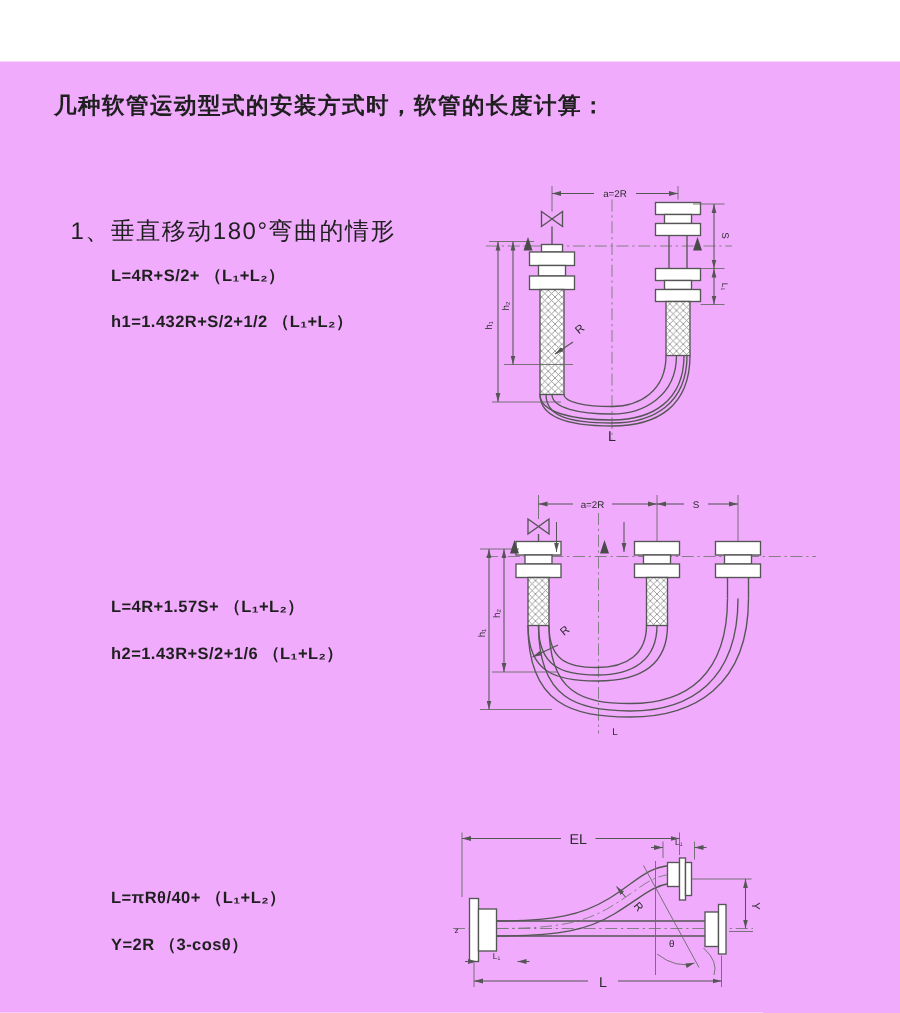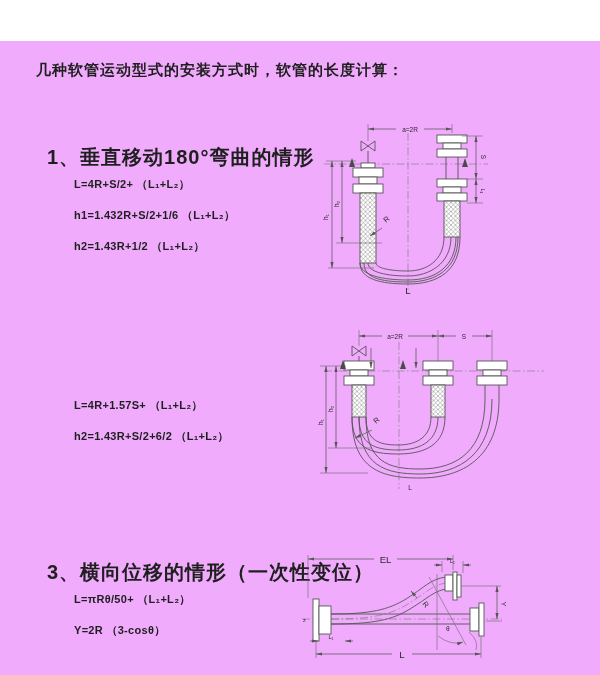--- a/index.html
+++ b/index.html
@@ -1,19 +1,19 @@
 <!DOCTYPE html>
 <html><head>
 <meta charset="utf-8">
 <style>
   html,body{margin:0;padding:0;background:#ffffff;}
   body{width:600px;height:675px;font-family:"Liberation Sans",sans-serif;color:#1f1f1f;}
   .page{position:relative;width:600px;height:675px;background:#f0abfc;overflow:hidden;margin-top:41px;}
   .title{position:absolute;left:36px;top:20px;font-size:15px;font-weight:700;letter-spacing:1px;}
-  .sec-head{position:absolute;font-size:20px;font-weight:700;letter-spacing:1px;}
+  .sec-head{position:absolute;font-size:16px;font-weight:400;letter-spacing:1px;}
   .formulas{position:absolute;font-size:11px;font-weight:700;}
   .formulas .f-line{line-height:31px;white-space:pre;letter-spacing:0.3px;}
   .diag{position:absolute;}
   
   .ln{stroke:#555;stroke-width:0.9;fill:none;}
   .part{fill:#ffffff;stroke:#555;stroke-width:0.9;}
   .thin{stroke:#6a6a6a;stroke-width:0.6;fill:none;}
   .dim{stroke:#555;stroke-width:0.7;fill:none;}
   .cl{stroke:#787878;stroke-width:0.6;fill:none;stroke-dasharray:8 2.5 1.5 2.5;}
   text{fill:#2b2b2b;}
@@ -25,22 +25,21 @@
 </head>
 <body>
 
 <div class="page">
 
   <div class="title">几种软管运动型式的安装方式时，软管的长度计算：</div>
 
   <div class="sec-head" style="left:47px;top:103px">1、垂直移动180°弯曲的情形</div>
   <div class="formulas" style="left:74px;top:128px">
     <div class="f-line">L=4R+S/2+ （L₁+L₂）</div>
-    <div class="f-line">h1=1.432R+S/2+1/6 （L₁+L₂）</div>
-    <div class="f-line">h2=1.43R+1/2 （L₁+L₂）</div>
+    <div class="f-line">h1=1.432R+S/2+1/2 （L₁+L₂）</div>
   </div>
 
   <svg class="diag" style="left:316px;top:76px" width="272" height="182" viewBox="0 0 272 182">
     <defs>
       <marker id="m1" markerWidth="8" markerHeight="8" refX="6" refY="2.2" orient="auto-start-reverse" markerUnits="userSpaceOnUse">
         <path d="M0,0.6 L6,2.2 L0,3.8 Z" fill="#555"></path>
       </marker>
       <pattern id="p1" width="4.5" height="4.5" patternUnits="userSpaceOnUse">
         <rect width="4.5" height="4.5" fill="#fff"></rect>
         <path d="M0,4.5 L4.5,0 M0,0 L4.5,4.5" stroke="#8a8a8a" stroke-width="0.55"></path>
@@ -113,21 +112,21 @@
 
     <g>
       <path d="M33,50 h6 l-3,-9 Z M146,50 h6 l-3,-9 Z" fill="#4a4a4a"></path>
     </g>
 
     <text class="t9" x="92" y="177" text-anchor="middle">L</text>
   </svg>
 
   <div class="formulas" style="left:74px;top:349px">
     <div class="f-line">L=4R+1.57S+ （L₁+L₂）</div>
-    <div class="f-line">h2=1.43R+S/2+6/2 （L₁+L₂）</div>
+    <div class="f-line">h2=1.43R+S/2+1/6 （L₁+L₂）</div>
   </div>
 
   <svg class="diag" style="left:312px;top:283px" width="284" height="172" viewBox="0 0 284 172">
     <defs>
       <marker id="m2" markerWidth="8" markerHeight="8" refX="6" refY="2.2" orient="auto-start-reverse" markerUnits="userSpaceOnUse">
         <path d="M0,0.6 L6,2.2 L0,3.8 Z" fill="#555"></path>
       </marker>
       <pattern id="p2" width="4.5" height="4.5" patternUnits="userSpaceOnUse">
         <rect width="4.5" height="4.5" fill="#fff"></rect>
         <path d="M0,4.5 L4.5,0 M0,0 L4.5,4.5" stroke="#8a8a8a" stroke-width="0.55"></path>
@@ -204,23 +203,22 @@
 
     <g>
       <path d="M28,45 h6 l-3,-9 Z M88,45 h6 l-3,-9 Z" fill="#4a4a4a"></path>
       <path class="dim" d="M59,24 V44" marker-end="url(#m2)"></path>
       <path class="dim" d="M104,24 V44" marker-end="url(#m2)"></path>
     </g>
 
     <text class="t6" x="98" y="166" text-anchor="middle">L</text>
   </svg>
 
-  <div class="sec-head" style="left:47px;top:518px">3、横向位移的情形（一次性变位）</div>
   <div class="formulas" style="left:74px;top:543px">
-    <div class="f-line">L=πRθ/50+ （L₁+L₂）</div>
+    <div class="f-line">L=πRθ/40+ （L₁+L₂）</div>
     <div class="f-line">Y=2R （3-cosθ）</div>
   </div>
 
   <svg class="diag" style="left:300px;top:505px" width="300" height="145" viewBox="0 0 300 145">
     <defs>
       <marker id="m3" markerWidth="8" markerHeight="8" refX="6" refY="2.2" orient="auto-start-reverse" markerUnits="userSpaceOnUse">
         <path d="M0,0.6 L6,2.2 L0,3.8 Z" fill="#555"></path>
       </marker>
     </defs>
 

